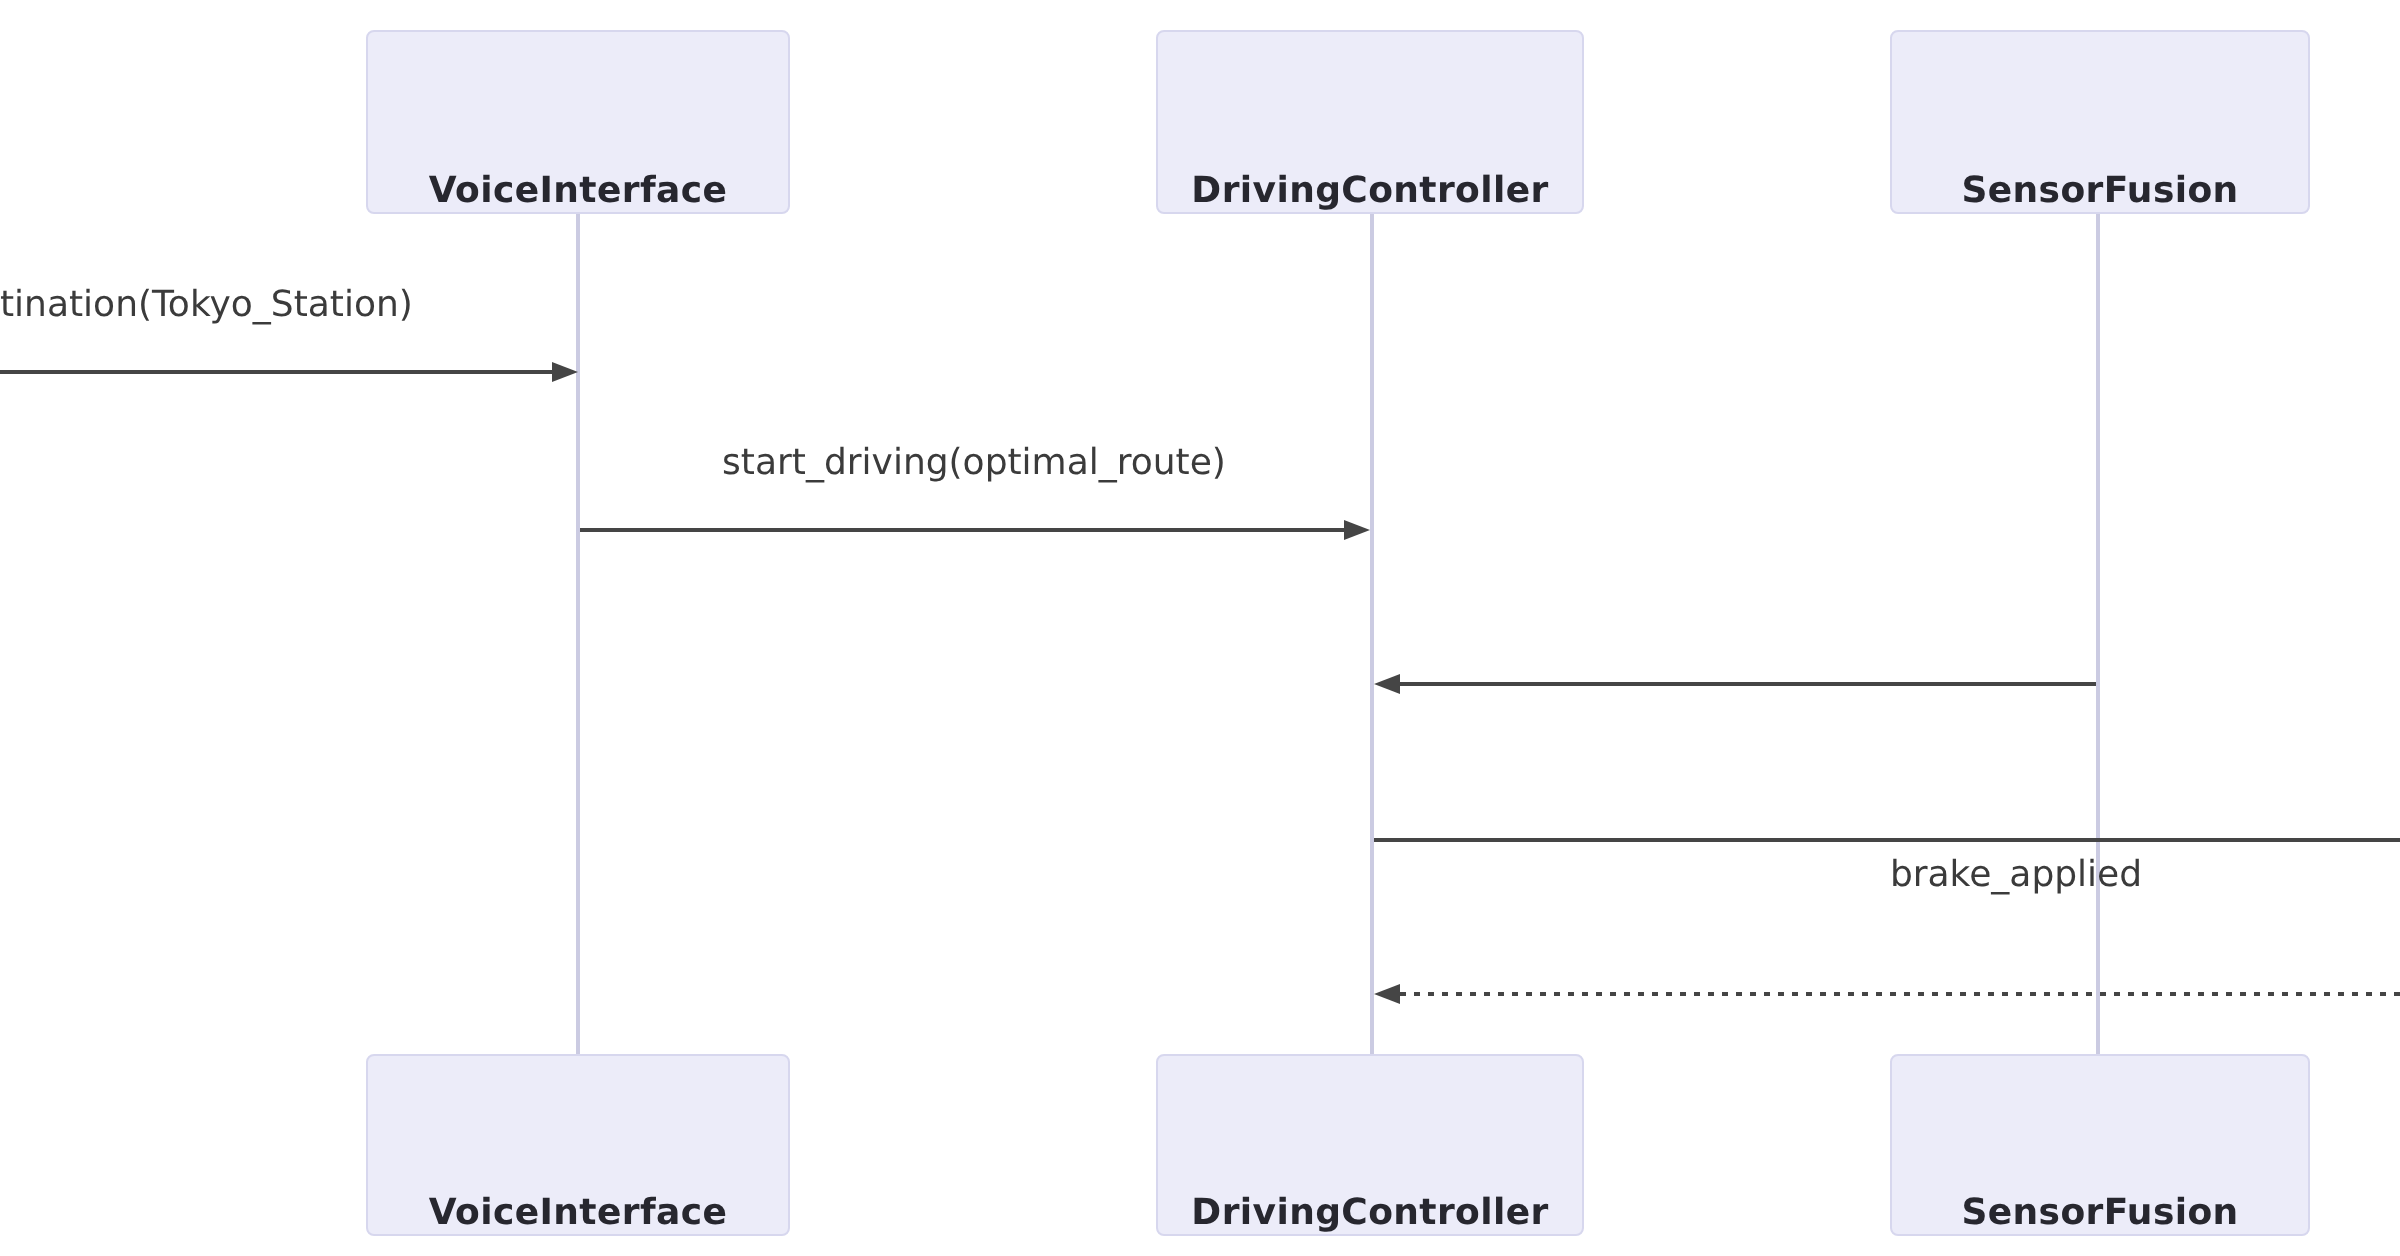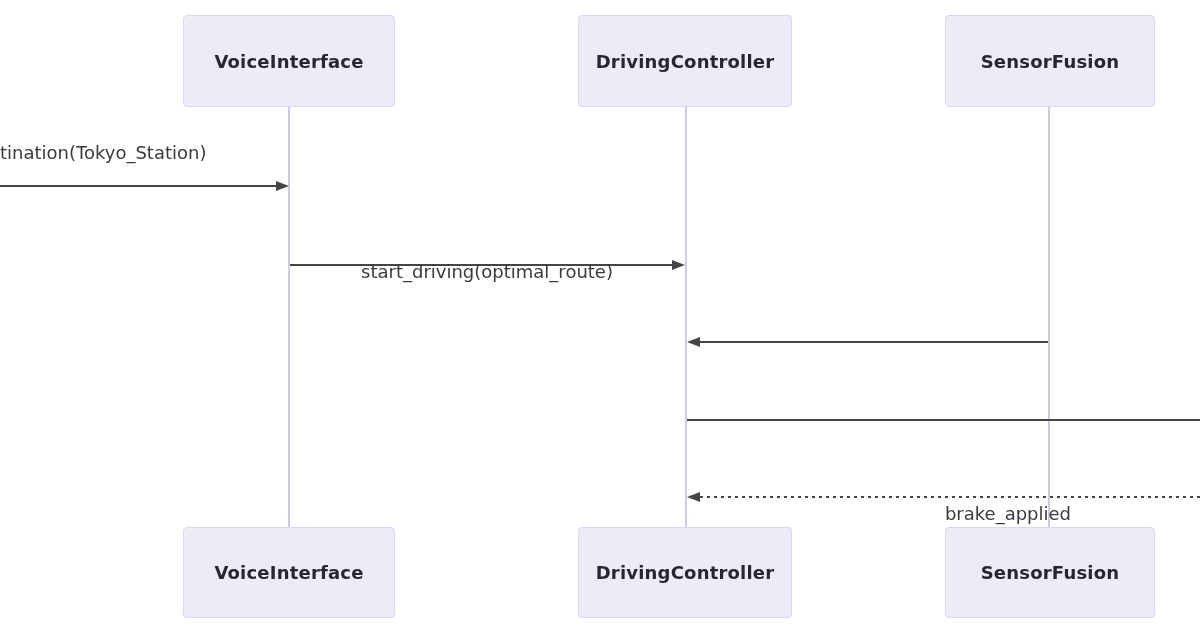--- a/index.html
+++ b/index.html
@@ -23,21 +23,21 @@
     background: var(--lifeline, #cbcbe2);
     z-index: 1;
   }
   .actor-box {
     position: absolute;
     height: 92px;
     background: var(--actor-fill, #ececf9);
     border: 1px solid var(--actor-border, #d7d7ee);
     border-radius: 4px;
     display: flex;
-    align-items: center;
+    align-items: flex-end;
     justify-content: center;
     box-sizing: border-box;
     z-index: 2;
   }
   .actor-box.top { top: 15px; }
   .actor-box.bottom { top: 527px; height: 91px; }
   .actor-label {
     font-size: 18px;
     font-weight: 700;
     color: var(--actor-text, #27272f);
@@ -47,21 +47,21 @@
   .msg-label {
     position: absolute;
     font-size: 18px;
     font-weight: 400;
     color: var(--msg-text, #3b3b3b);
     white-space: nowrap;
     z-index: 3;
     height: 26px;
     line-height: 26px;
   }
-  .msg-label.centered { transform: translateX(-50%); margin-top: 40px; }
+  .msg-label.centered { transform: translateX(-50%); }
   .msg-line {
     position: absolute;
     height: 2px;
     background: var(--line, #454545);
     z-index: 2;
   }
   .msg-line.dotted {
     background: repeating-linear-gradient(
       to right,
       var(--line, #454545) 0 3px,
@@ -114,17 +114,17 @@
 
   <div class="msg-label centered" style="left:487px;top:219px">start_driving(optimal_route)</div>
   <div class="msg-line" style="left:290px;top:264px;width:385px"></div>
   <div class="arrowhead right" style="left:672px;top:260px"></div>
 
   <div class="msg-line" style="left:698px;top:341px;width:350px"></div>
   <div class="arrowhead left" style="left:687px;top:337px"></div>
 
   <div class="msg-line" style="left:687px;top:419px;width:513px"></div>
 
-  <div class="msg-label centered" style="left:1008px;top:461px">brake_applied</div>
+  <div class="msg-label centered" style="left:1008px;top:425px">brake_applied</div>
   <div class="msg-line dotted" style="left:700px;top:496px;width:500px"></div>
   <div class="arrowhead left" style="left:687px;top:492px"></div>
 
 </div>
 
 </body></html>

